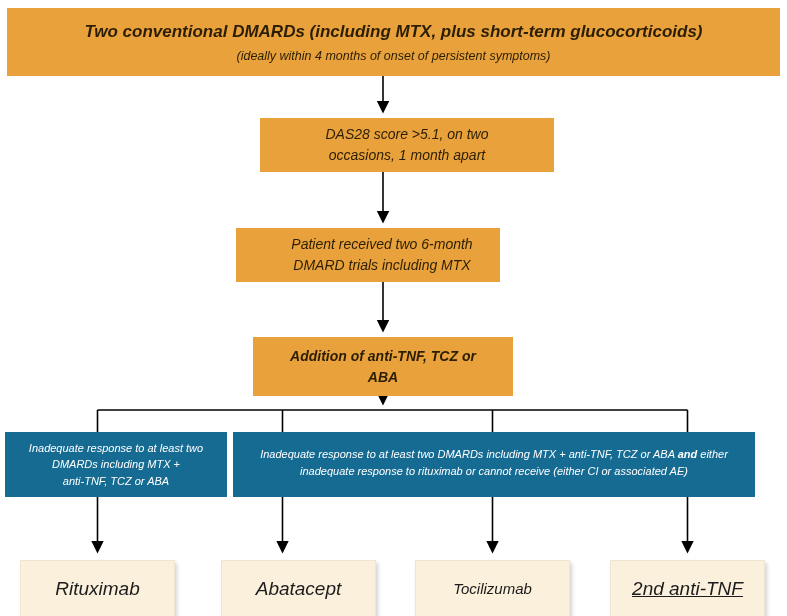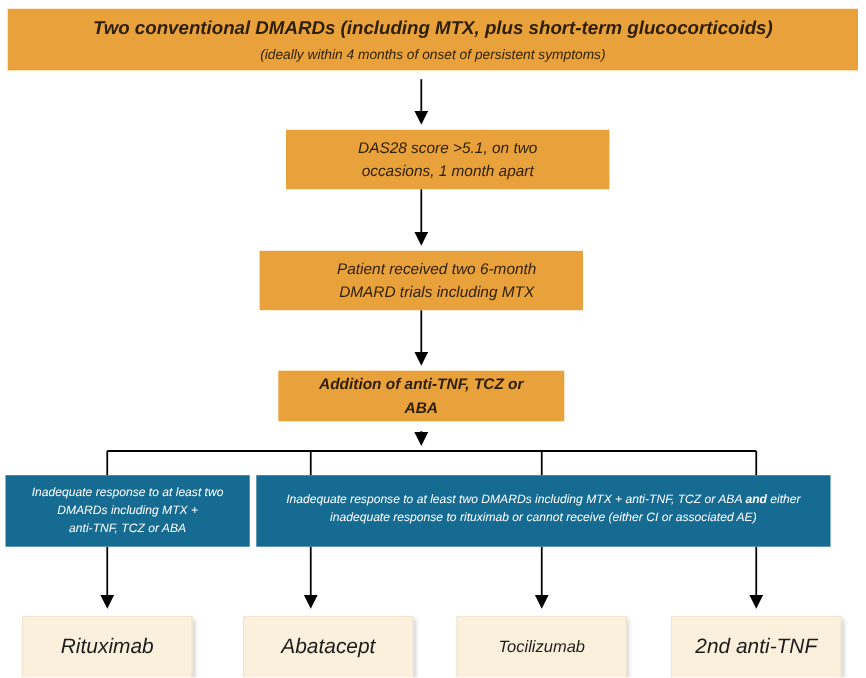--- a/index.html
+++ b/index.html
@@ -30,27 +30,27 @@
     text-align: center;
     font-style: italic;
   }
 
   .orange {
     background: var(--orange, #E9A23B);
     color: #2B1E04;
     white-space: pre-line;
   }
 
-  .top-box { left: 7px; top: 8px; width: 773px; height: 56px; gap: 7px; }
+  .top-box { left: 7px; top: 8px; width: 773px; height: 68px; gap: 7px; }
   .top-box .title { font-size: 17px; font-weight: bold; }
   .top-box .subtitle { font-size: 12.5px; }
 
   .das28  { left: 236px; top: 118px; width: 294px; height: 54px; font-size: 14px; line-height: 1.5; margin-left: 24px; }
-  .trials { left: 236px; top: 228px; width: 294px; height: 54px; font-size: 14px; line-height: 1.5; padding-left: 28px; }
-  .addition { left: 253px; top: 337px; width: 260px; height: 46px; font-size: 14px; line-height: 1.5; font-weight: bold; }
+  .trials { left: 236px; top: 228px; width: 264px; height: 54px; font-size: 14px; line-height: 1.5; padding-left: 28px; }
+  .addition { left: 253px; top: 337px; width: 260px; height: 59px; font-size: 14px; line-height: 1.5; font-weight: bold; }
 
   .blue {
     background: var(--blue, #166B93);
     color: #ffffff;
     font-size: 11px;
     line-height: 1.5;
   }
   .blue-left  { left: 5px;   top: 432px; width: 222px; height: 65px; white-space: pre-line; }
   .blue-right { left: 233px; top: 432px; width: 522px; height: 65px; padding: 0 12px; display: block; padding-top: 14px; }
   .blue-right b { font-weight: bold; }
@@ -61,21 +61,21 @@
     height: 57px;
     background: var(--cream, #FBF0DC);
     border: 1px solid #EFE5D0;
     box-shadow: 2px 3px 4px rgba(0,0,0,0.18);
     color: #1c1c1c;
     font-size: 19px;
   }
   .o1 { left: 20px; }
   .o2 { left: 205px; margin-left: 16px; }
   .o3 { left: 415px; font-size: 15px; }
-  .o4 { left: 610px; }
+  .o4 { left: 610px; text-decoration: underline; }
 </style>
 </head>
 <body>
 
 <div class="canvas">
 
   <svg class="connectors" viewBox="0 0 787 616" xmlns="http://www.w3.org/2000/svg">
     <defs>
       <marker id="ah" markerWidth="9" markerHeight="9" refX="6.5" refY="4" orient="auto">
         <path d="M0,0 L8,4 L0,8 z" fill="#000000"></path>

